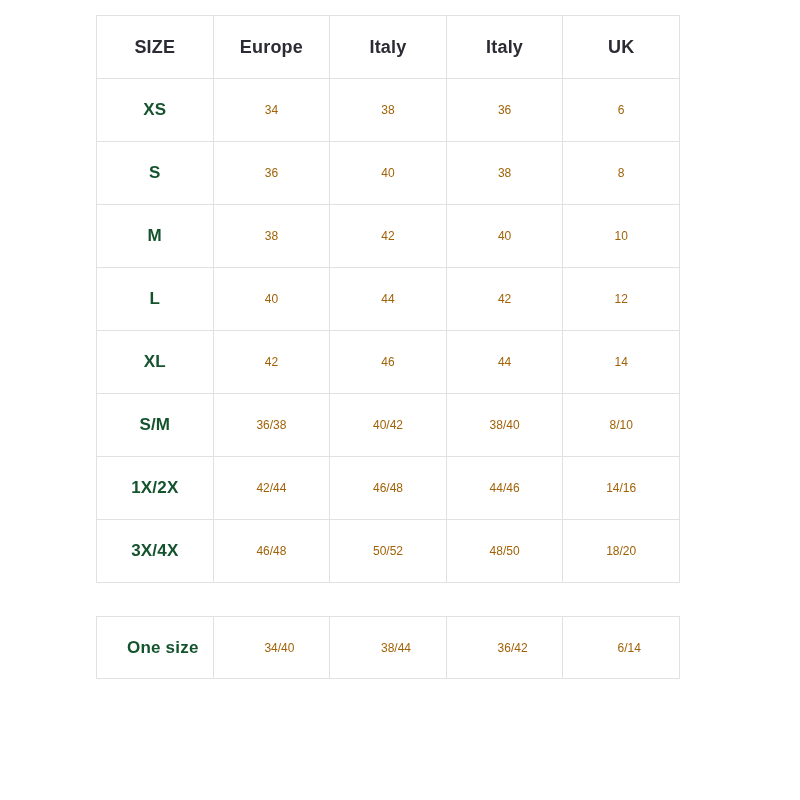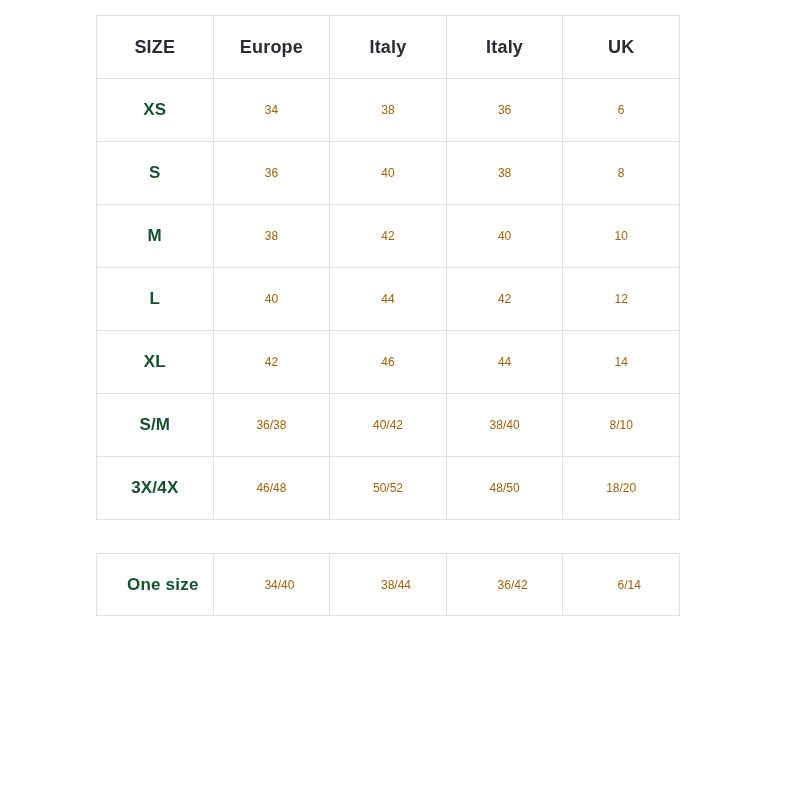--- a/index.html
+++ b/index.html
@@ -123,20 +123,27 @@
           <td class="value-cell">14</td>
         </tr>
         <tr>
           <td class="size-cell">S/M</td>
           <td class="value-cell">36/38</td>
           <td class="value-cell">40/42</td>
           <td class="value-cell">38/40</td>
           <td class="value-cell">8/10</td>
         </tr>
         <tr>
+          <td class="size-cell">1X/2X</td>
+          <td class="value-cell">42/44</td>
+          <td class="value-cell">46/48</td>
+          <td class="value-cell">44/46</td>
+          <td class="value-cell">14/16</td>
+        </tr>
+        <tr>
           <td class="size-cell">3X/4X</td>
           <td class="value-cell">46/48</td>
           <td class="value-cell">50/52</td>
           <td class="value-cell">48/50</td>
           <td class="value-cell">18/20</td>
         </tr>
       </tbody>
     </table>
 
     <div class="table-gap"></div>

